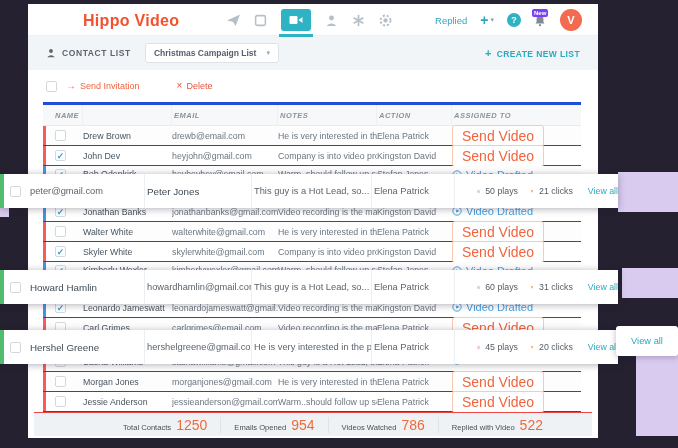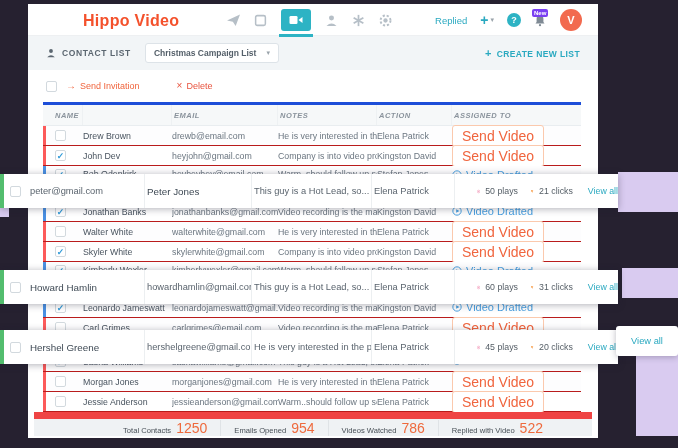--- a/index.html
+++ b/index.html
@@ -90,21 +90,21 @@
   .o-stats { gap:5px; padding-left:22px; }
   .stat-txt { font-size:8.8px; color:#555e66; }
   .viewall { color:#2aa9c0; font-size:8.8px; margin-left:10px; cursor:pointer; }
   .plays-ic { width:11px; height:11px; color:#e9558c; }
   .click-ic { width:11px; height:11px; }
   #ovl-peter   { top:174px; }
   #ovl-howard  { top:270px; }
   #ovl-hershel { top:330px; }
 
   
-  .footer { position:absolute; left:6px; right:6px; bottom:2px; height:24px; background:#eff2f4; border-top:7px solid #ef4444;
+  .footer { position:absolute; left:6px; right:6px; bottom:2px; height:24px; background:#eff2f4; border-top:1px solid #ef4444;
             display:flex; align-items:center; justify-content:center; z-index:4; padding-left:40px; }
   .fstat { display:flex; align-items:baseline; gap:5px; padding:0 13px; border-left:1px solid #dfe3e6; }
   .fstat:first-child { border-left:none; }
   .fstat .lbl { font-size:7.6px; color:#474f56; }
   .fstat .val { font-size:14px; color:#ee6a3d; }
 
   
   .deco { position:absolute; background:#d9cbf0; }
   #deco-1 { left:618px; top:172px; width:60px; height:40px; }
   #deco-2 { left:622px; top:268px; width:56px; height:30px; }

